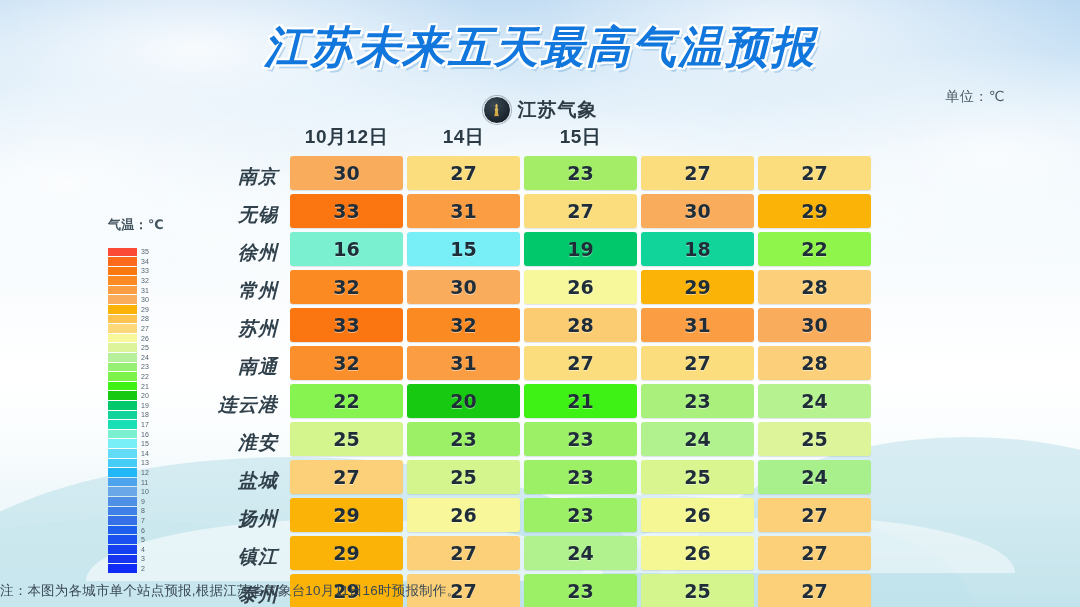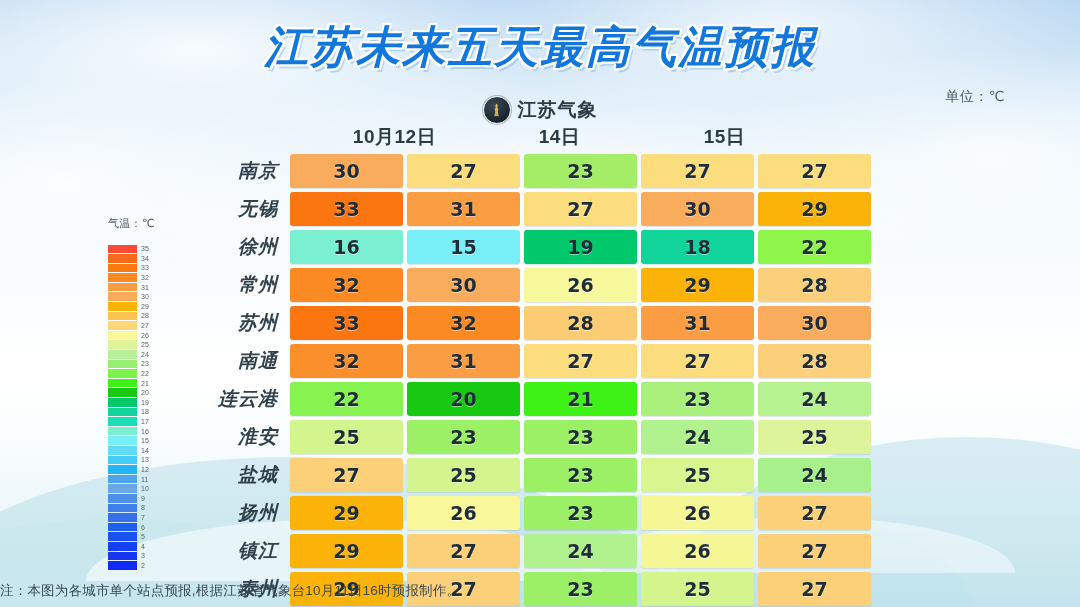--- a/index.html
+++ b/index.html
@@ -117,25 +117,26 @@
   }
 
   
   #legend {
     position: absolute;
     left: 108px;
     top: 216px;
     width: 60px;
   }
   #legend-title {
-    font-size: 11px;
+    font-size: 13px;
     color: #44545f;
     margin-bottom: 13px;
     white-space: nowrap;
     letter-spacing: .3px;
+    font-weight: bold;
   }
   .legend-row {
     display: flex;
     align-items: center;
     height: 9.6px;
   }
   .legend-swatch {
     width: 29px;
     height: 8.6px;
     flex: none;
@@ -151,38 +152,37 @@
   #table {
     position: absolute;
     left: 190px;
     top: 122px;
     width: 672px;
   }
   #head-row {
     display: flex;
     height: 30px;
     align-items: center;
-    gap: 48px;
   }
   #head-row .corner {
     width: 100px;
     flex: none;
   }
   #head-row .date-cell {
     width: 113px;
     margin-right: 4px;
     text-align: center;
     font-size: 19px;
     font-weight: bold;
     color: #2b3b46;
     letter-spacing: .5px;
   }
   .data-row {
     display: flex;
-    align-items: center;
+    align-items: flex-end;
     height: 38px;
   }
   .city-cell {
     width: 100px;
     flex: none;
     text-align: right;
     padding-right: 12px;
     box-sizing: border-box;
     font-family: "DejaVu Sans", "Liberation Sans", sans-serif;
     font-size: 19px;

